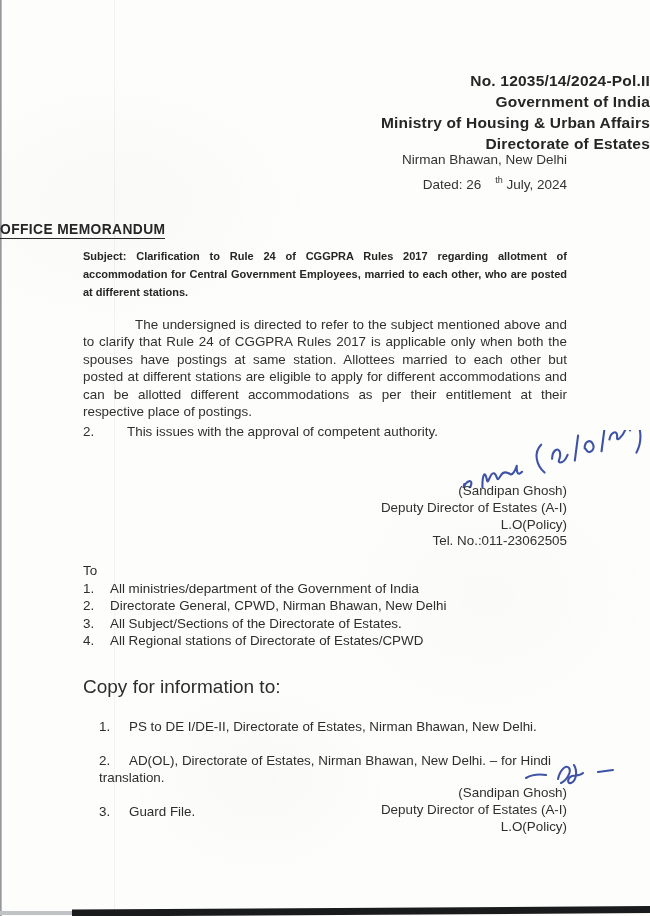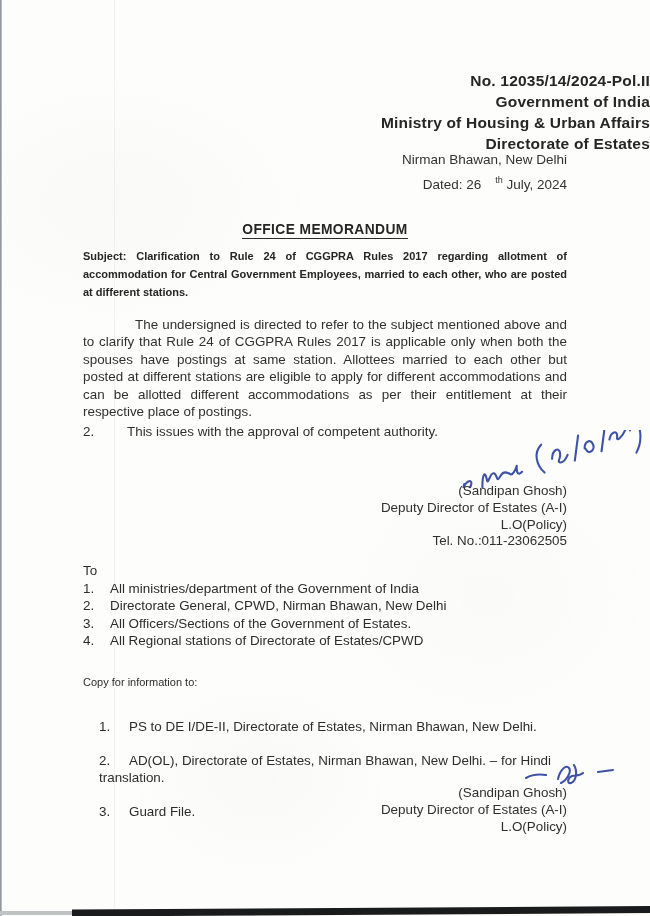--- a/index.html
+++ b/index.html
@@ -45,21 +45,21 @@
     text-align: right; font-weight: bold; font-size: 15.5px;
     line-height: 21px; color: #262626; letter-spacing: 0.2px;
   }
   .meta {
     position: absolute; top: 150px; right: 83px;
     text-align: right; font-size: 13.5px; line-height: 20px; color: #333;
   }
   .meta sup { font-size: 9px; margin-left: 14px; }
 
   .heading-wrap {
-    position: absolute; top: 220px; left: 0; width: 100%; text-align: center;
+    position: absolute; top: 220px; left: 0; width: 100%; text-align: left;
   }
   .heading {
     display: inline-block; font-weight: bold; font-size: 13.8px;
     letter-spacing: 0.4px; color: #262626;
     border-bottom: 1.5px solid #2b2b2b; padding-bottom: 1px;
   }
 
   .subject {
     position: absolute; top: 247px; left: 83px; width: 484px;
     font-weight: bold; font-size: 11px; line-height: 18px;
@@ -86,21 +86,21 @@
     font-size: 13.4px; line-height: 16.8px; color: #303030;
   }
   .sig-block.first { top: 483px; }
   .sig-block.second { top: 785px; }
 
   .to-label { position: absolute; left: 83px; top: 563px; font-size: 13.4px; }
   .to-list { position: absolute; left: 83px; top: 580px; width: 484px; font-size: 13.4px; line-height: 17.4px; }
   .list-row { display: flex; }
   .list-row .num { flex: 0 0 27px; }
 
-  .copy-label { position: absolute; left: 83px; top: 676px; font-size: 11px; }
+  .copy-label { position: absolute; left: 83px; top: 676px; font-size: 19px; }
   .copy-list { position: absolute; left: 83px; top: 702px; width: 484px; font-size: 13.4px; line-height: 17.6px; }
   .copy-item { text-align: justify; margin: 16px; }
   .copy-item .num { display: inline-block; width: 30px; }
 </style>
 </head>
 <body>
 
 <div class="page">
 
   <div class="edge-left"></div>
@@ -159,21 +159,21 @@
     <div class="list-row">
       <span class="num">1.</span>
       <span>All ministries/department of the Government of India</span>
     </div>
     <div class="list-row">
       <span class="num">2.</span>
       <span>Directorate General, CPWD, Nirman Bhawan, New Delhi</span>
     </div>
     <div class="list-row">
       <span class="num">3.</span>
-      <span>All Officers/Sections of the Government of Estates.</span>
+      <span>All Subject/Sections of the Directorate of Estates.</span>
     </div>
     <div class="list-row">
       <span class="num">4.</span>
       <span>All Regional stations of Directorate of Estates/CPWD</span>
     </div>
   </div>
 
   <div class="copy-label">Copy for information to:</div>
   <div class="copy-list">
     <p class="copy-item">

